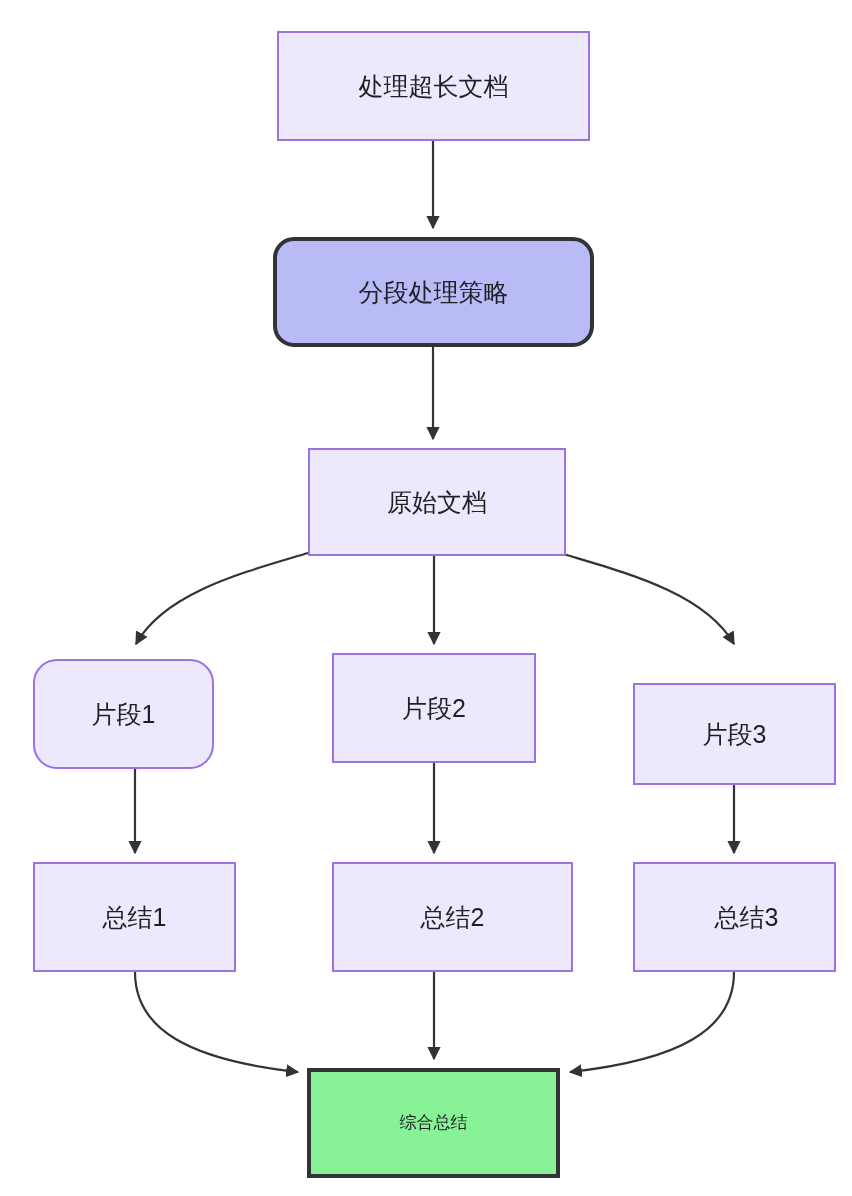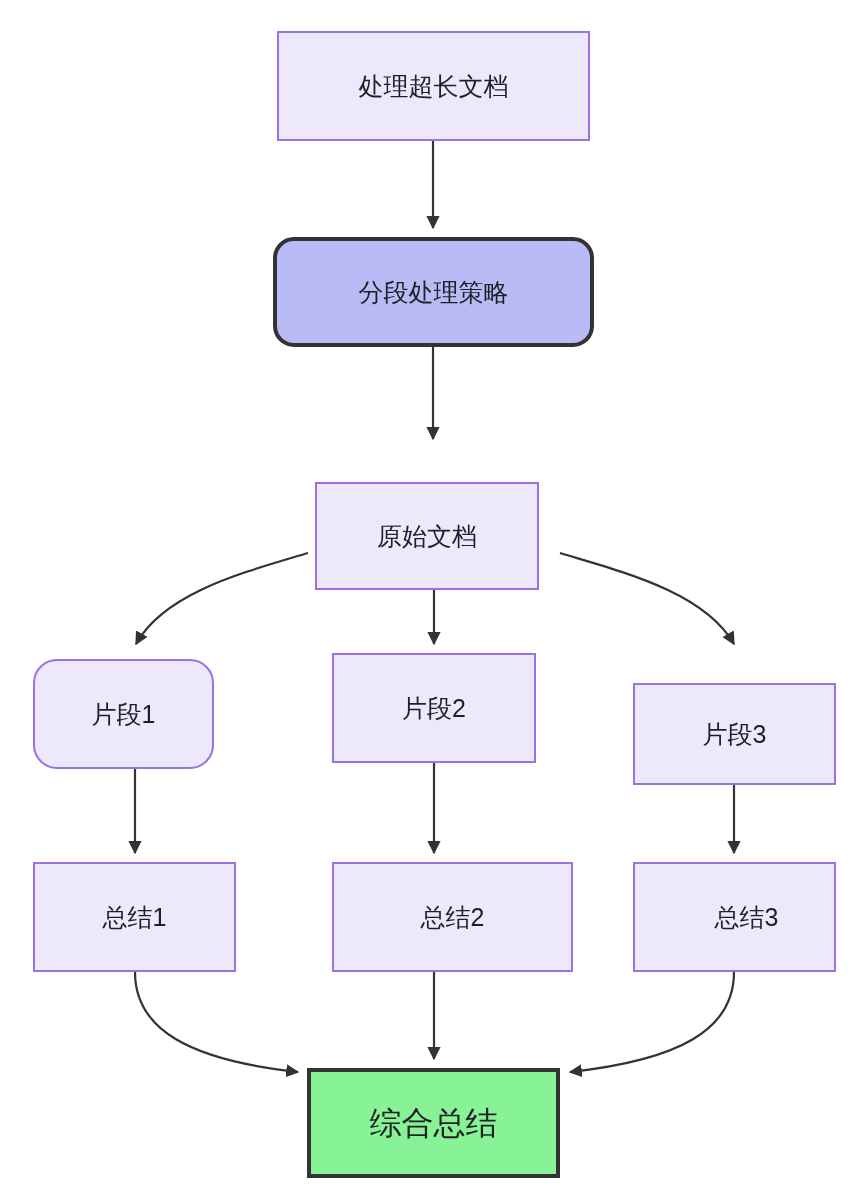--- a/index.html
+++ b/index.html
@@ -40,21 +40,21 @@
     font-size: 25px;
   }
   .node-highlight {
     background: #b9bbf7;
     border: 4px solid #333336;
     font-size: 25px;
   }
   .node-result {
     background: #87f396;
     border: 4px solid #333336;
-    font-size: 32px;
+    font-size: 17px;
   }
   .node-label {
     display: block;
     white-space: nowrap;
   }
 </style>
 </head>
 <body>
 
 <div id="canvas">
@@ -82,21 +82,21 @@
   </svg>
 
   <div class="node node-normal" style="left:277px; top:31px; width:313px; height:110px;">
     <span class="node-label">处理超长文档</span>
   </div>
 
   <div class="node node-highlight" style="left:273px; top:237px; width:321px; height:110px;border-radius:21px;">
     <span class="node-label">分段处理策略</span>
   </div>
 
-  <div class="node node-normal" style="left:315px; top:448px; width:224px; height:108px;margin-top:34px;">
+  <div class="node node-normal" style="left:308px; top:448px; width:258px; height:108px;">
     <span class="node-label">原始文档</span>
   </div>
 
   <div class="node node-normal" style="left:33px; top:659px; width:181px; height:110px;border-radius:24px;">
     <span class="node-label">片段1</span>
   </div>
 
   <div class="node node-normal" style="left:332px; top:653px; width:204px; height:110px;">
     <span class="node-label">片段2</span>
   </div>

